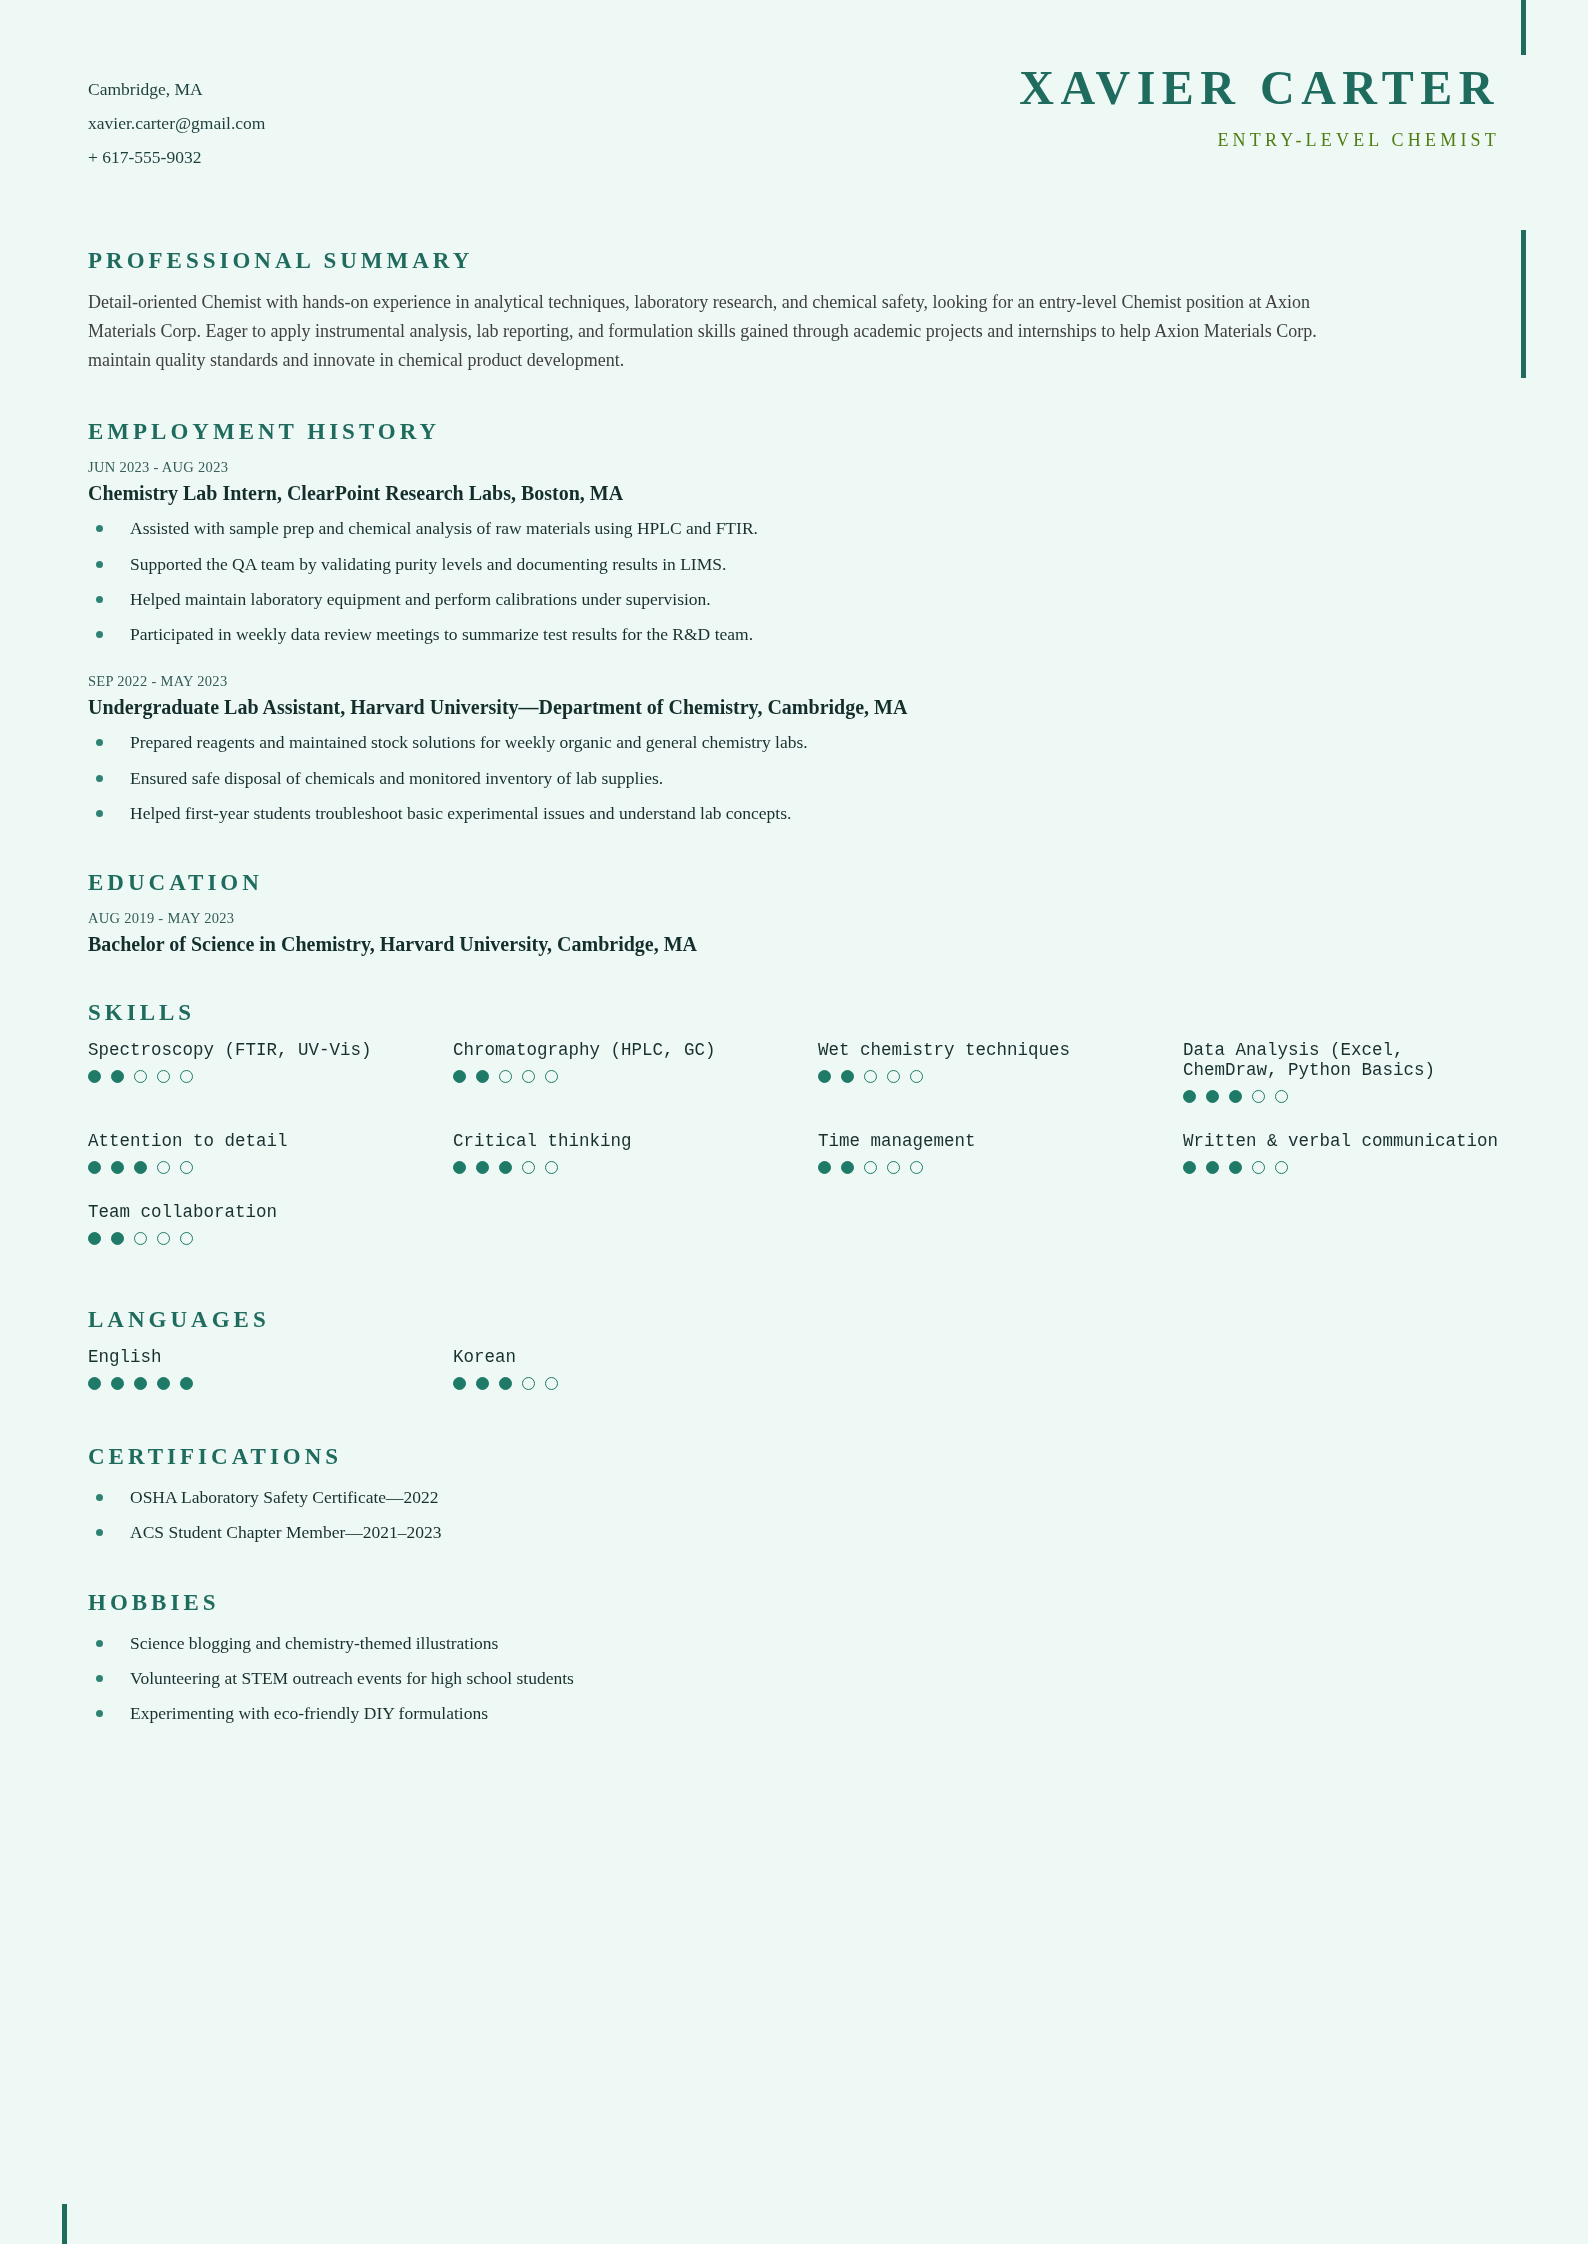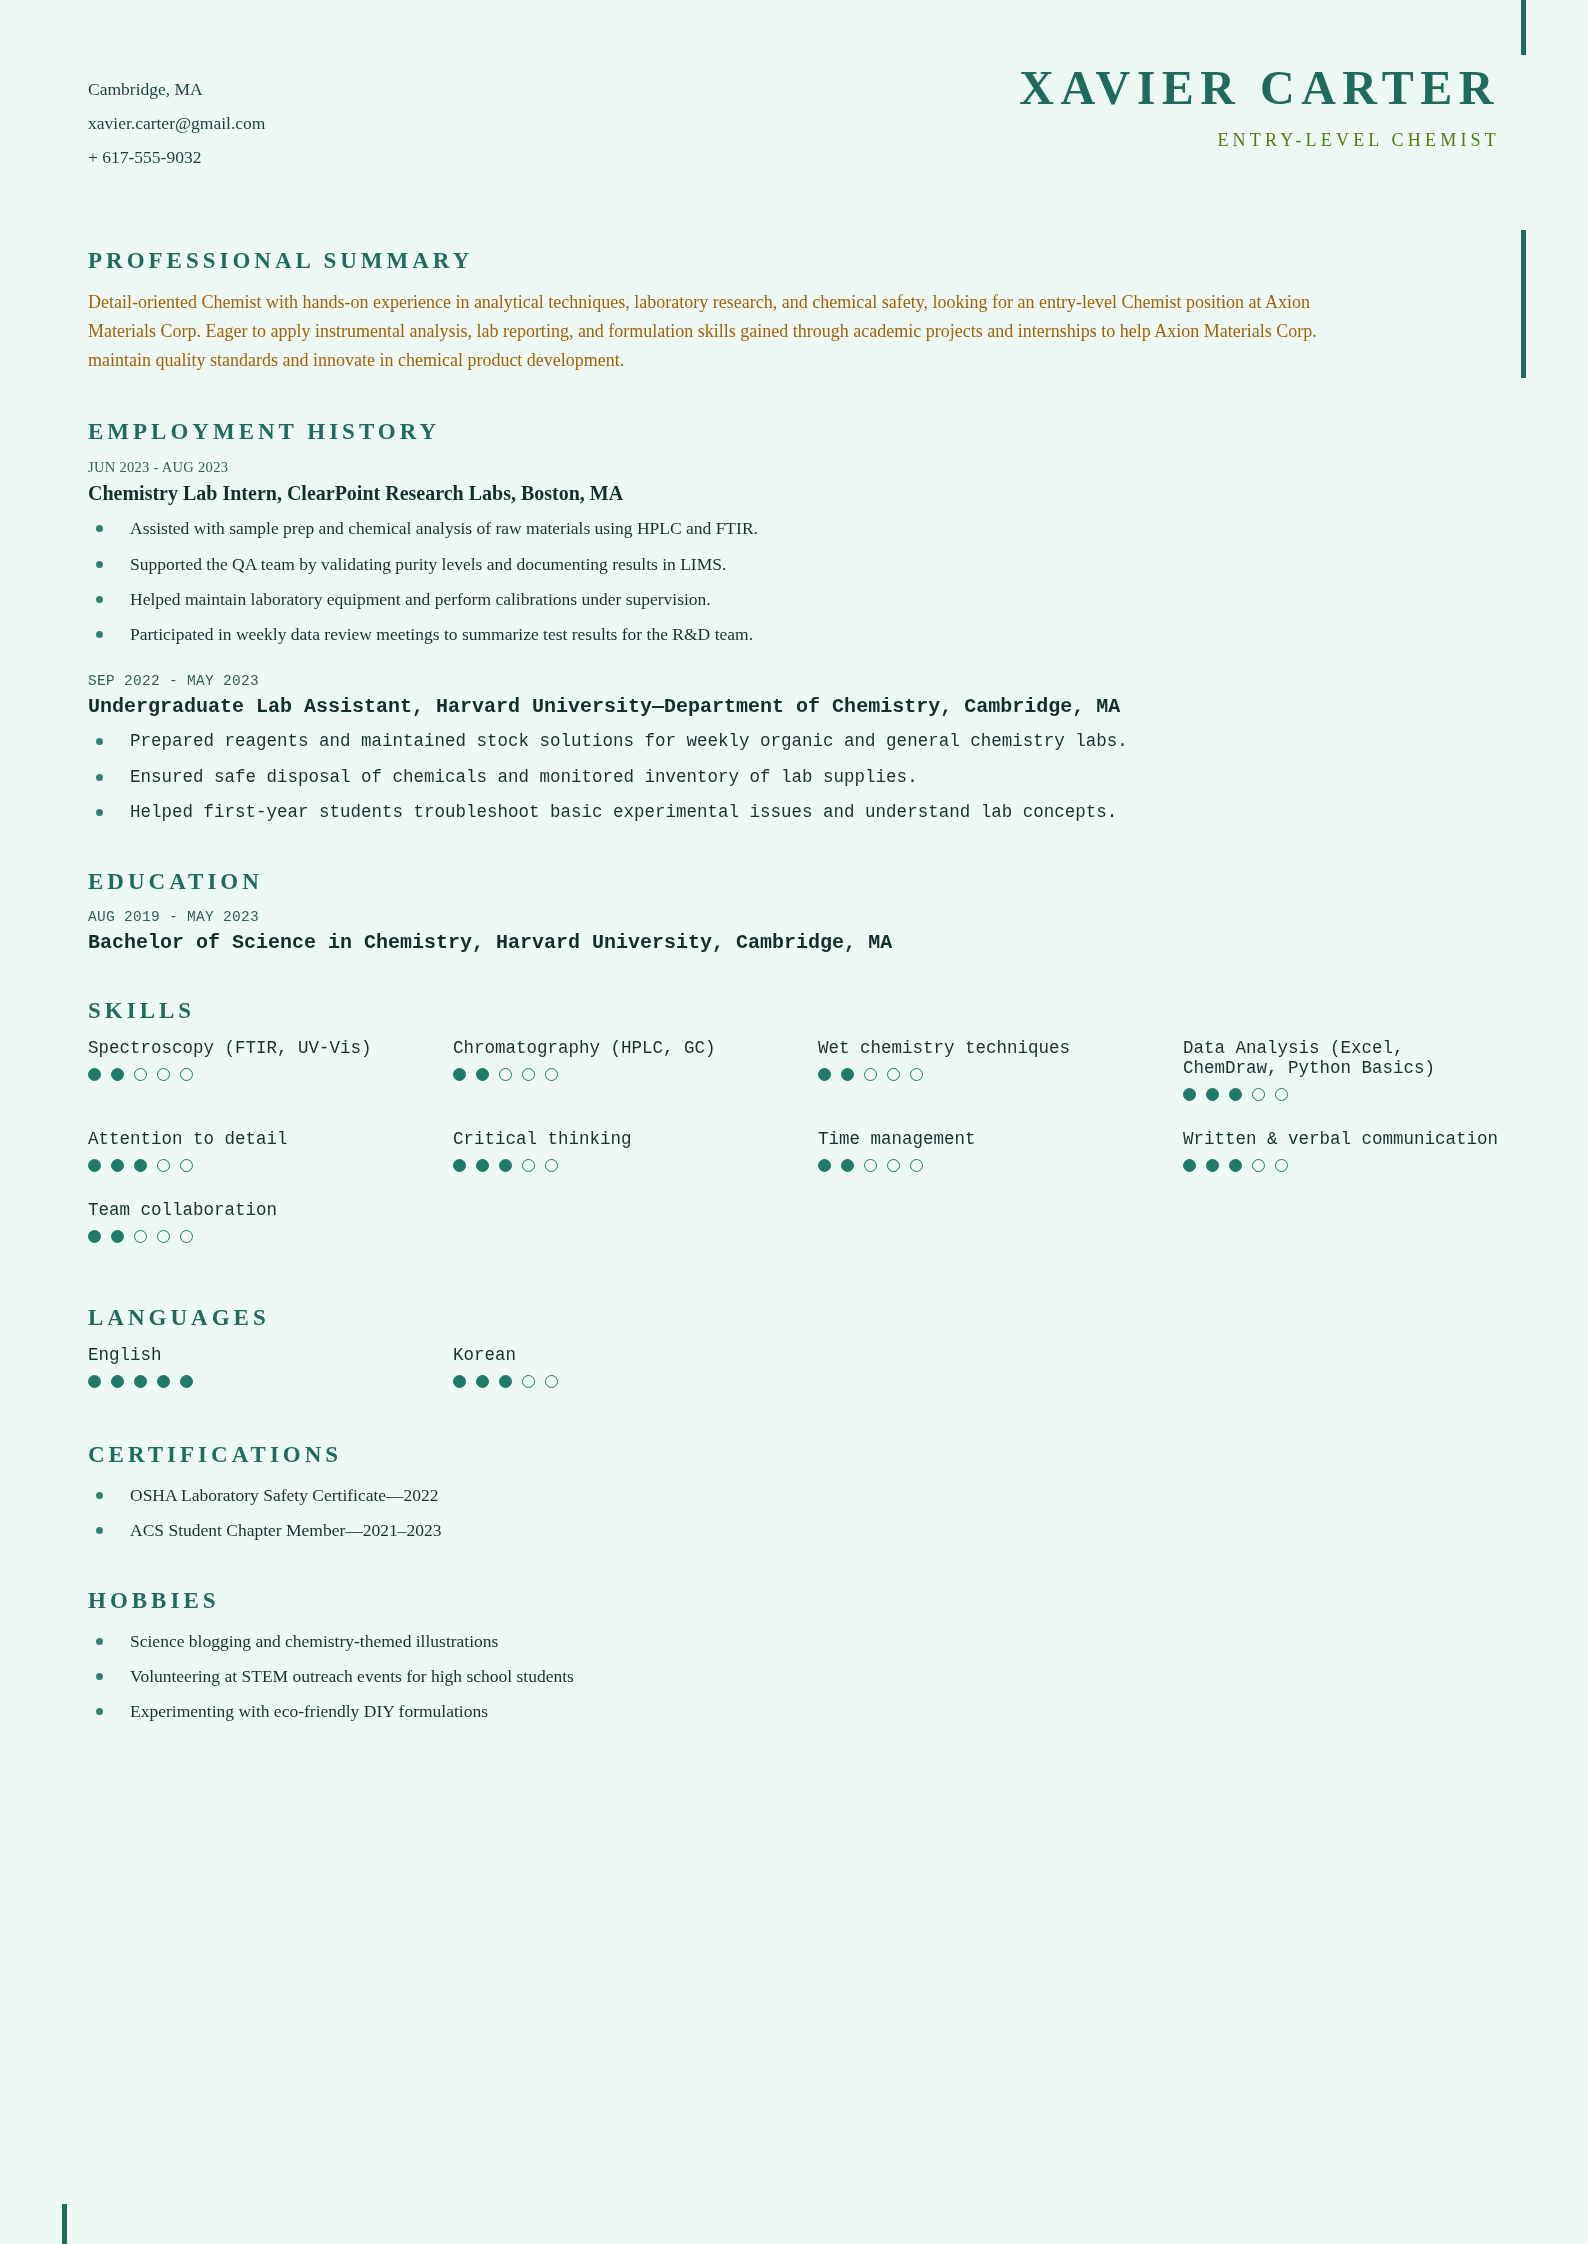--- a/index.html
+++ b/index.html
@@ -77,27 +77,27 @@
     letter-spacing: 4px;
     color: #1f6b5e;
     margin: 0 0 14px 0;
   }
   .section { margin-top: 34px; }
   .section.first { margin-top: 48px; }
 
   .summary {
     font-size: 18px;
     line-height: 1.62;
-    color: #a16207;
+    color: #404040;
     max-width: 1250px;
     margin: 0;
   }
 
   .job { margin-bottom: 26px; }
-  .job:last-child { margin-bottom: 0; font-family: Liberation Mono, monospace; }
+  .job:last-child { margin-bottom: 0; }
   .date {
     font-size: 14.5px;
     letter-spacing: 0.3px;
     color: #355c57;
     margin-bottom: 6px;
   }
   .job-title {
     font-size: 20px;
     font-weight: bold;
     color: #132e2b;

